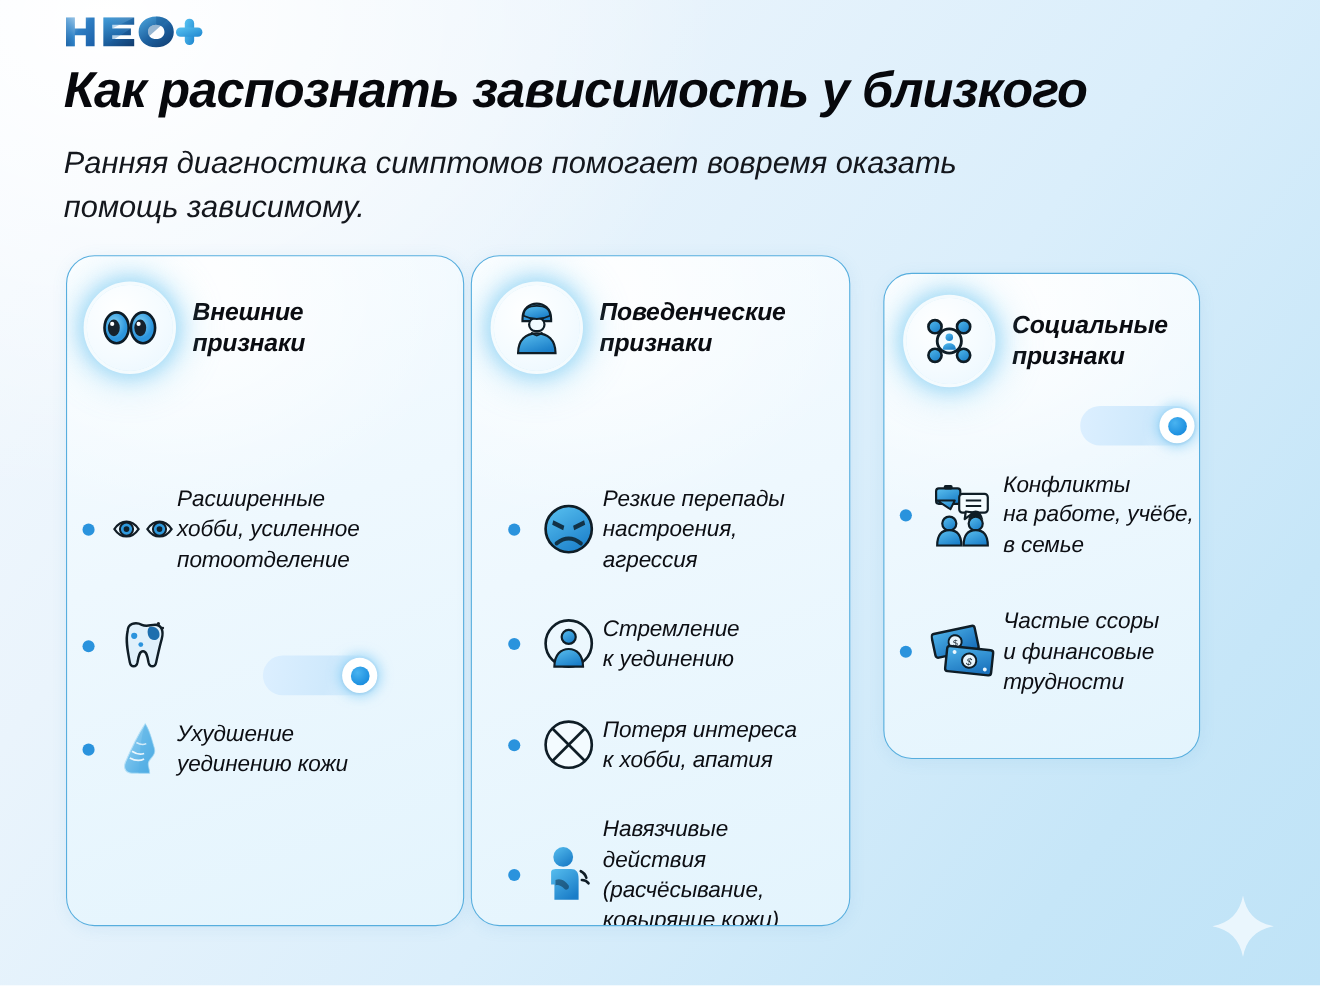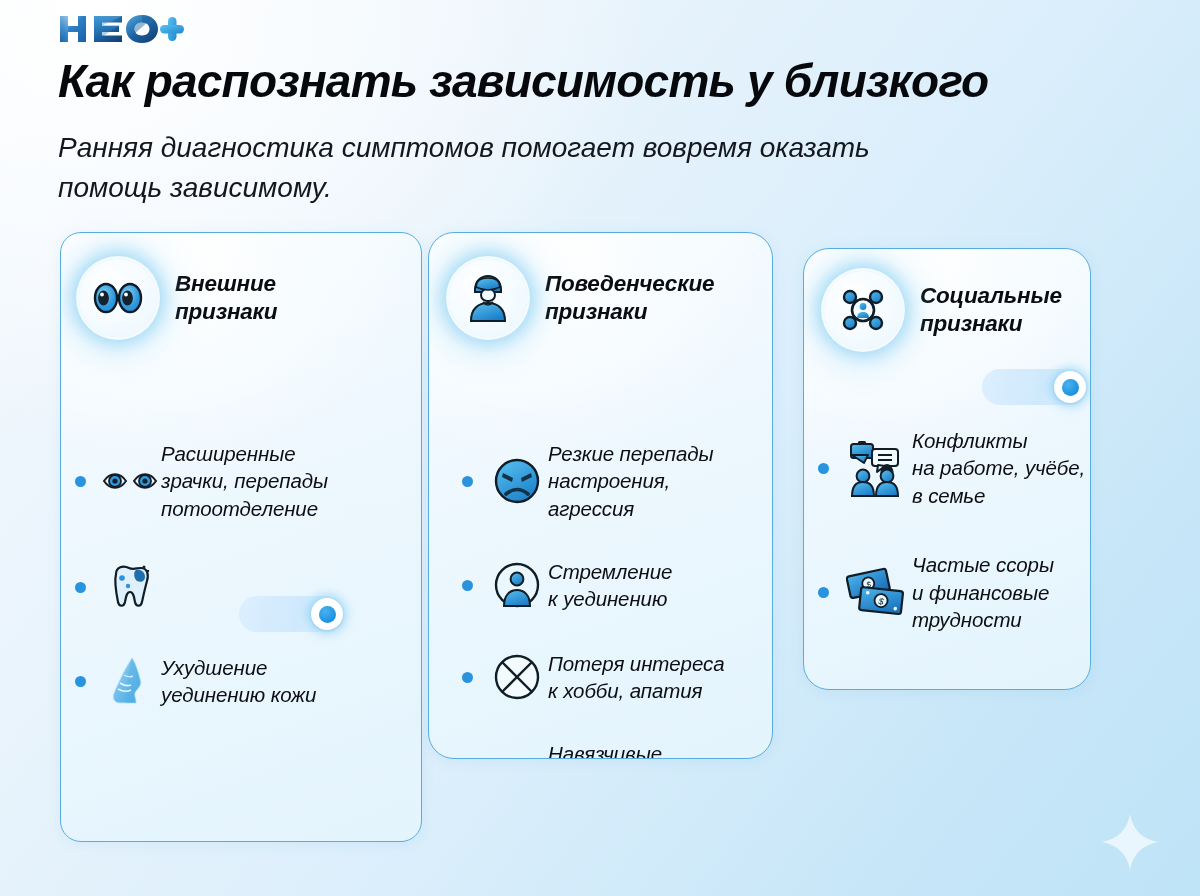--- a/index.html
+++ b/index.html
@@ -58,22 +58,22 @@
   .card {
     position:absolute;
     border-radius:26px;
     border:1.6px solid #57aede;
     background:
       radial-gradient(ellipse 330px 260px at 28% 6%, #ffffff 0%, rgba(255,255,255,0.25) 55%, rgba(255,255,255,0) 78%),
       linear-gradient(160deg,#f7fcff 0%, #eef8fe 42%, #e3f4fd 100%);
     box-shadow: 0 2px 14px rgba(80,160,210,0.10);
     overflow:hidden;
   }
-  #card-0 { left:60px;  top:232px; width:362px; height:610px;border-radius:21px; }
-  #card-1 { left:428px; top:232px; width:345px; height:527px; }
+  #card-0 { left:60px;  top:232px; width:362px; height:610px; }
+  #card-1 { left:428px; top:232px; width:345px; height:610px; }
   #card-2 { left:803px; top:248px; width:288px; height:442px; }
 
   .card-head {
     position:absolute;
     display:flex; align-items:center; gap:18px;
   }
   #card-0 .card-head { left:18px;  top:26px; }
   #card-1 .card-head { left:20px;  top:26px; }
   #card-2 .card-head { left:20px;  top:22px; }
 
@@ -241,21 +241,21 @@
           <svg width="56" height="26" viewBox="0 0 56 26">
             <path d="M2 13 C8 4 18 4 24 13 C18 22 8 22 2 13 Z" fill="#eaf6fd" stroke="#121d26" stroke-width="2"></path>
             <circle cx="13" cy="13" r="6" fill="#2f9ade" stroke="#121d26" stroke-width="1.8"></circle>
             <circle cx="13" cy="13" r="2.6" fill="#10212d"></circle>
             <path d="M32 13 C38 4 48 4 54 13 C48 22 38 22 32 13 Z" fill="#eaf6fd" stroke="#121d26" stroke-width="2"></path>
             <circle cx="43" cy="13" r="6" fill="#2f9ade" stroke="#121d26" stroke-width="1.8"></circle>
             <circle cx="43" cy="13" r="2.6" fill="#10212d"></circle>
           </svg>
         </span>
         <span class="item-text">Расширенные
-зрачки, перепады
+хобби, усиленное
 потоотделение</span>
       </div>
 
 
       <div class="item">
         <span class="bullet"></span>
         <span class="item-icon">
           <svg width="48" height="50" viewBox="0 0 48 50">
             <path d="M10 12 C10 5 17 3 23 6 C27 8 31 6 35 6 C41 6 43 12 41 19 C39 26 38 31 36 40 C35 45 30 45 29 40 C28 34 27 30 24 30 C21 30 20 34 19 40 C18 45 13 45 12 40 C10 30 8 20 10 12 Z" fill="#dff0fb" stroke="#0f1d26" stroke-width="2.2" stroke-linejoin="round"></path>
             <path d="M30 8 C35 7 39 10 39 15 C39 19 35 21 31 19 C28 17 27 10 30 8 Z" fill="#1f6fae"></path>

